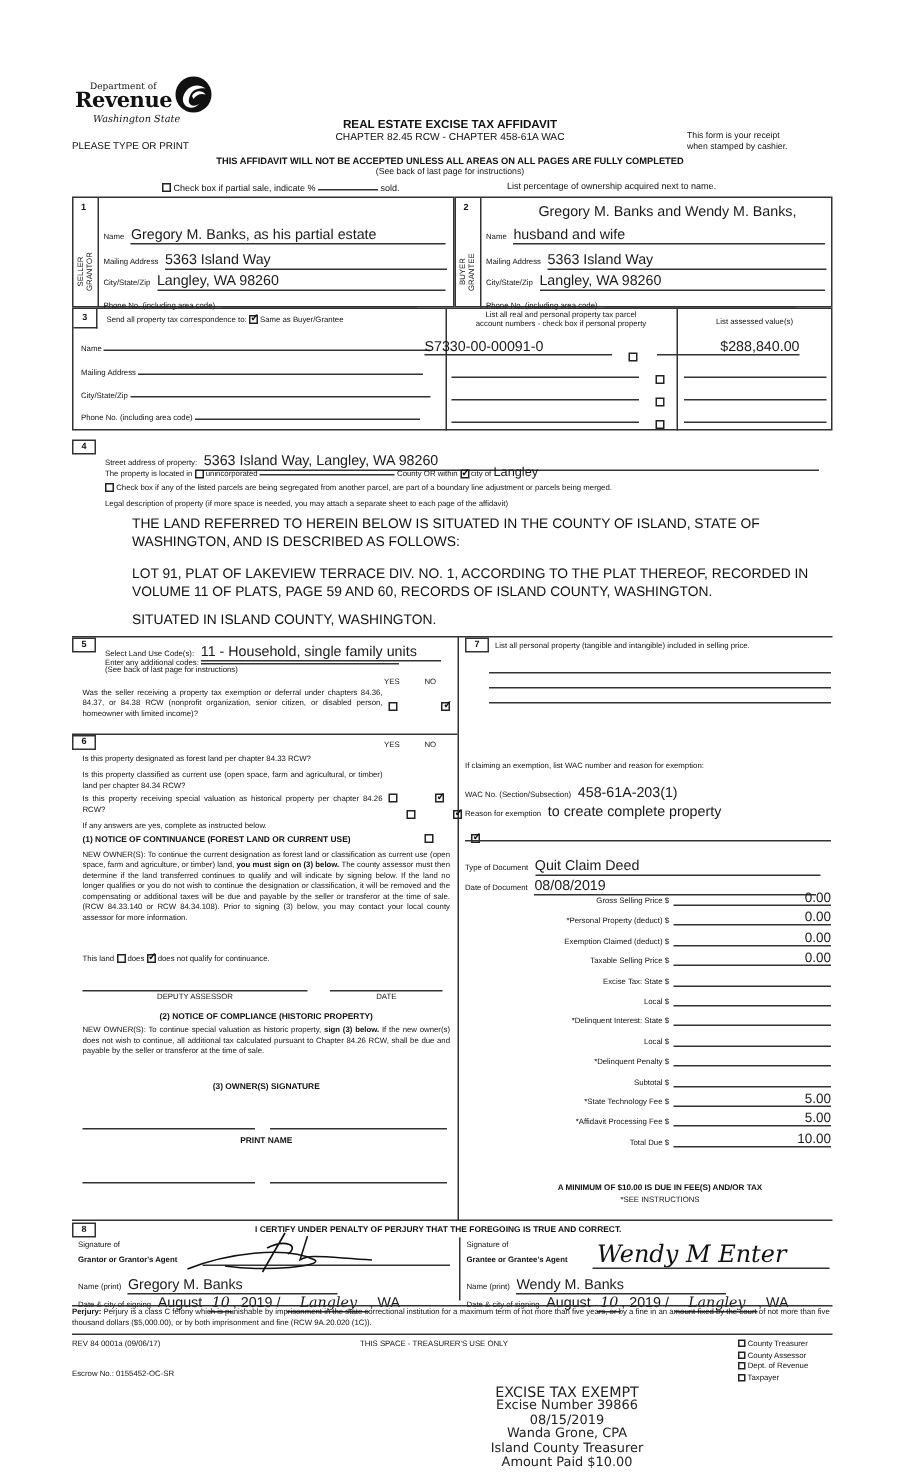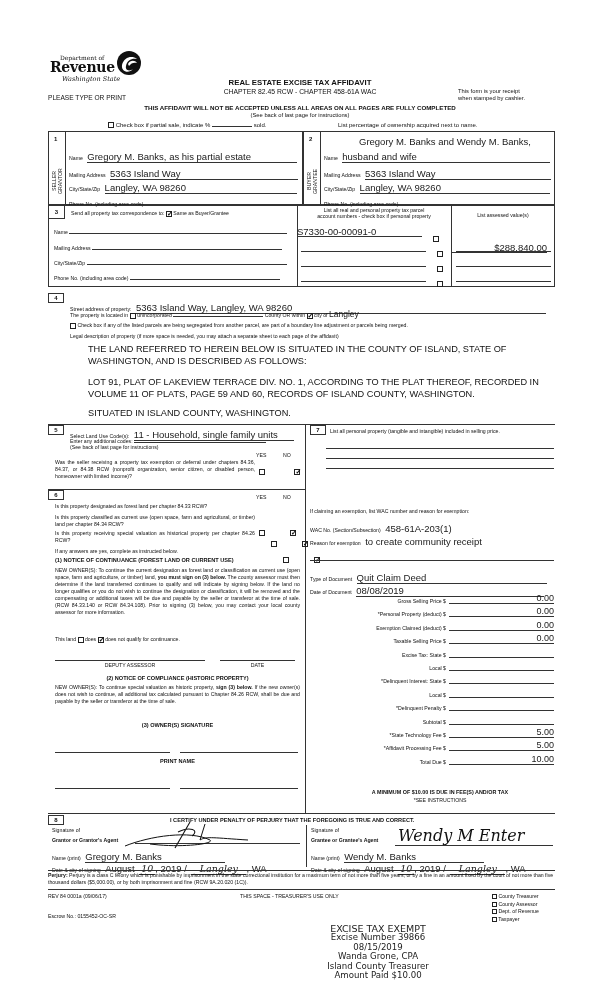--- a/index.html
+++ b/index.html
@@ -132,21 +132,21 @@
   </div>
 
   <div class="abs tiny center" style="left:250px;top:1px;width:150px;line-height:6px;">
     <div>List all real and personal property tax parcel</div>
     <div>account numbers - check box if personal property</div>
   </div>
   <div class="abs" style="left:402px;top:0;width:0.8px;height:81px;background:#333;"></div>
   <div class="abs tiny center" style="left:404px;top:6px;width:100px;">List assessed value(s)</div>
 
   <div id="parcel-rows">
-      <div class="abs" style="left: 248px; top: 20px; width: 252px; height: 13px;"><span class="abs fill line" style="left:0;top:0;width:125px;height:11px;">S7330-00-00091-0</span><span class="abs cb" style="left:136px;top:3px;"></span><span class="abs fill line right" style="left:155px;top:0;width:95px;height:11px;margin-top:16px;">$288,840.00</span></div>
+      <div class="abs" style="left: 234px; top: 20px; width: 252px; height: 13px;"><span class="abs fill line" style="left:0;top:0;width:125px;height:11px;">S7330-00-00091-0</span><span class="abs cb" style="left:136px;top:3px;"></span><span class="abs fill line right" style="left:155px;top:0;width:95px;height:11px;">$288,840.00</span></div>
       <div class="abs" style="left: 252px; top: 35px; width: 252px; height: 13px;"><span class="abs fill line" style="left:0;top:0;width:125px;height:11px;"></span><span class="abs cb" style="left:136px;top:3px;"></span><span class="abs fill line right" style="left:155px;top:0;width:95px;height:11px;"></span></div>
       <div class="abs" style="left: 252px; top: 50px; width: 252px; height: 13px;"><span class="abs fill line" style="left:0;top:0;width:125px;height:11px;"></span><span class="abs cb" style="left:136px;top:3px;"></span><span class="abs fill line right" style="left:155px;top:0;width:95px;height:11px;"></span></div>
       <div class="abs" style="left: 252px; top: 65px; width: 252px; height: 13px;"><span class="abs fill line" style="left:0;top:0;width:125px;height:11px;"></span><span class="abs cb" style="left:136px;top:3px;"></span><span class="abs fill line right" style="left:155px;top:0;width:95px;height:11px;"></span></div>
     </div>
 </div>
 
 
 <div class="secnum" style="left:48px;top:293px;">4</div>
 <div class="abs" style="left:70px;top:292px;">
   <span class="tiny">Street address of property:</span>
@@ -233,21 +233,21 @@
 <div class="abs line" style="left:326px;top:448px;width:228px;height:0;"></div>
 <div class="abs line" style="left:326px;top:458px;width:228px;height:0;"></div>
 <div class="abs line" style="left:326px;top:468px;width:228px;height:0;"></div>
 <div class="abs tiny" style="left:310px;top:508px;">If claiming an exemption, list WAC number and reason for exemption:</div>
 <div class="abs" style="left:310px;top:518px;">
   <span class="tiny">WAC No. (Section/Subsection)</span>
   <span class="fill">458-61A-203(1)</span>
 </div>
 <div class="abs" style="left:310px;top:531px;">
   <span class="tiny">Reason for exemption</span>
-  <span class="fill">to create community receipt</span>
+  <span class="fill">to create complete property</span>
 </div>
 <div class="abs line" style="left:310px;top:560px;width:244px;height:0;"></div>
 <div class="abs" style="left:310px;top:567px;">
   <span class="tiny">Type of Document</span>
   <span class="fill line" style="display:inline-block;width:190px;">Quit Claim Deed</span>
 </div>
 <div class="abs" style="left:310px;top:580px;">
   <span class="tiny">Date of Document</span>
   <span class="fill line" style="display:inline-block;width:188px;">08/08/2019</span>
 </div>

